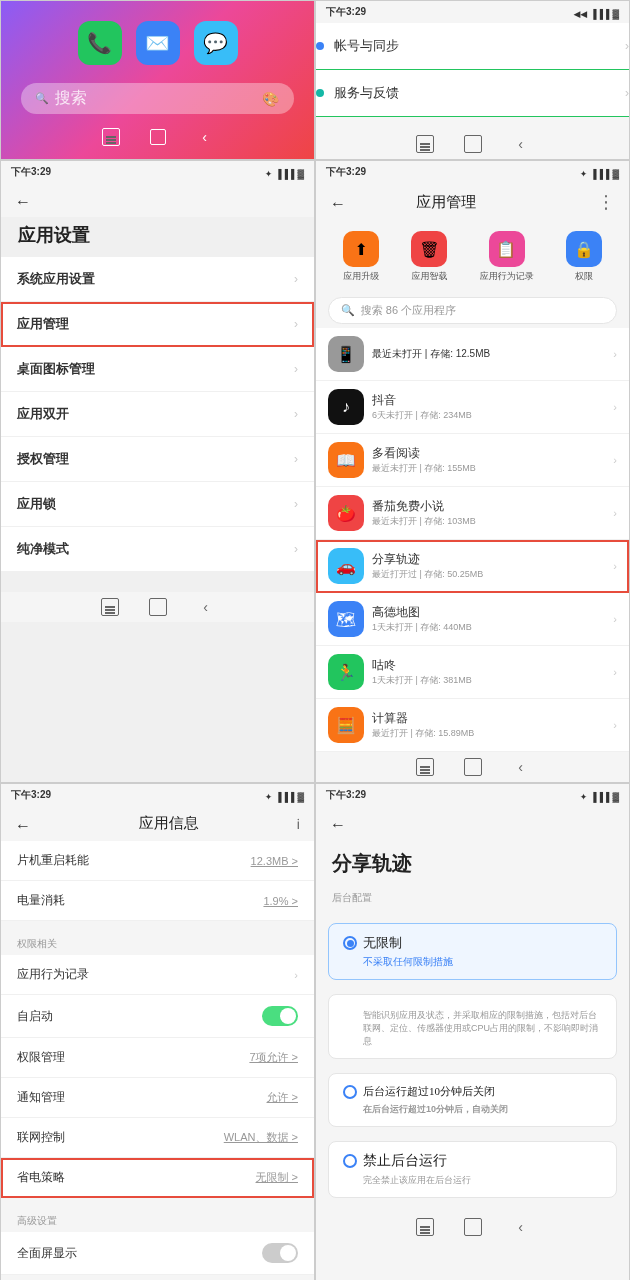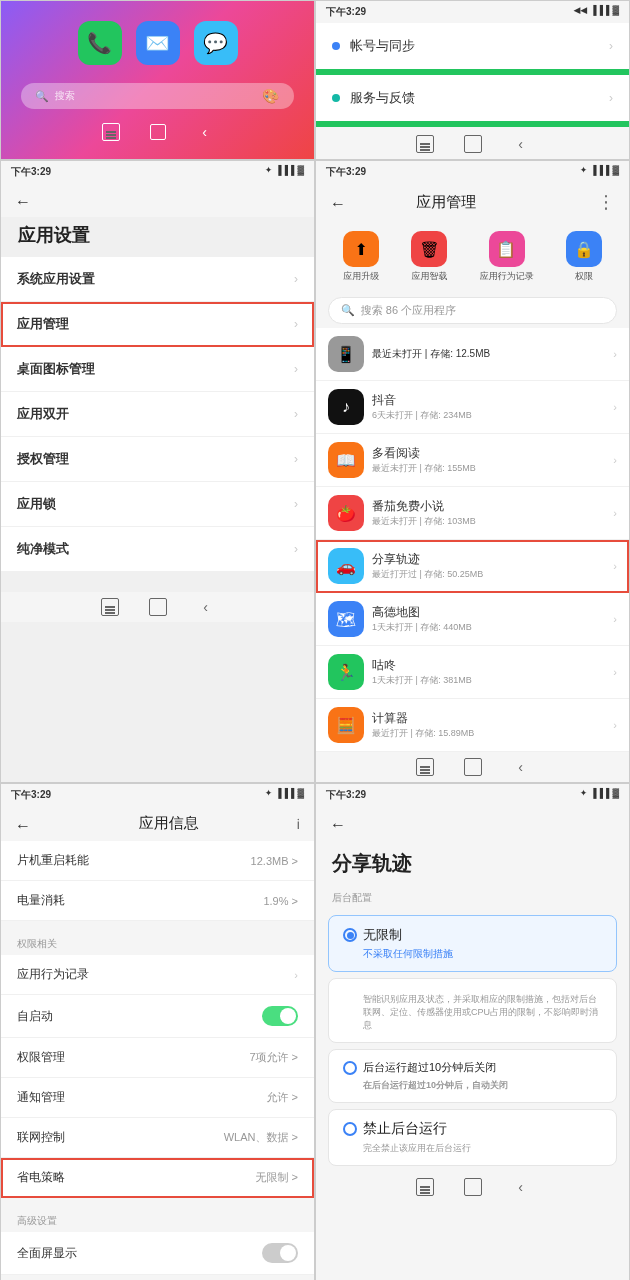--- a/index.html
+++ b/index.html
@@ -24,21 +24,21 @@
     .panel {
       background: #f5f5f5;
       border: 1px solid #ddd;
       overflow: hidden;
       position: relative;
     }
 
     .status-bar {
       display: flex;
       justify-content: space-between;
-      align-items: flex-start;
+      align-items: flex-end;
       padding: 4px 10px;
       font-size: 10px;
       color: #333;
       background: #f5f5f5;
     }
     .status-bar .time { font-weight: bold; font-size: 10px; }
     .status-icons { display: flex; align-items: center; gap: 3px; font-size: 9px; }
     .nav-bar {
       display: flex;
       justify-content: center;
@@ -98,23 +98,23 @@
     }
     .search-bar-home span { color: rgba(255,255,255,0.8); font-size: 11px; }
 
     
     .panel-account {
       background: #f5f5f5;
     }
     .account-item {
       display: flex;
       align-items: center;
-      padding: 14px 16px;
+      padding: 14px 0;
       background: white;
-      border-bottom: 6px solid #22c55e;
+      border-bottom: 1px solid #22c55e;
       cursor: pointer;
     }
     .account-item .dot {
       width: 8px; height: 8px;
       border-radius: 50%;
       margin-right: 10px;
       flex-shrink: 0;
     }
     .account-item .dot.blue { background: #3b82f6; }
     .account-item .dot.teal { background: #14b8a6; }
@@ -215,21 +215,21 @@
       background: white;
       margin-bottom: 8px;
     }
     .info-row {
       display: flex;
       align-items: center;
       padding: 11px 16px;
       border-bottom: 1px solid #f0f0f0;
     }
     .info-row .row-label { flex: 1; font-size: 12px; color: #333; font-family: Liberation Serif, serif; }
-    .info-row .row-value { font-size: 11px; color: #999; }
+    .info-row .row-value { font-size: 11px; color: #999; text-decoration: underline; }
     .info-row .chevron-r { color: #ccc; font-size: 11px; margin-left: 4px; }
 
     .section-header {
       padding: 8px 16px 4px;
       font-size: 10px;
       color: #999;
       background: #f5f5f5;
     }
 
     .toggle-switch {
@@ -249,21 +249,21 @@
     }
 
     
     .panel-sharetrace { background: #f5f5f5; }
 
     .share-title { font-size: 20px; font-weight: bold; color: #222; padding: 10px 16px; }
     .backend-label { font-size: 10px; color: #999; padding: 4px 16px; }
 
     .option-card {
       background: white;
-      margin: 6px 12px;
+      margin: 14px 12px;
       border-radius: 8px;
       padding: 10px 14px;
       border: 1px solid #e5e5e5;
       cursor: pointer;
     }
     .option-card.selected {
       background: #eff6ff;
       border: 1px solid #93c5fd;
     }
     .option-card-header {
@@ -302,21 +302,21 @@
 <div class="screen-grid">
 
   <div class="panel panel-home">
     <div class="home-icons-row">
       <div class="app-icon phone">📞</div>
       <div class="app-icon msg">✉️</div>
       <div class="app-icon chat">💬</div>
     </div>
     <div class="search-bar-home">
       <span>🔍</span>
-      <span style="color:rgba(255,255,255,0.8);font-size:10px;">搜索</span>
+      <span style="color:rgba(255,255,255,0.8);font-size:16px;">搜索</span>
       <span style="margin-left:auto;font-size:14px;">🎨</span>
     </div>
     <div class="nav-bar" style="background:transparent;margin-top:8px;">
       <div class="nav-icon lines" style="border-color:#fff;"></div>
       <div class="nav-icon square" style="border-color:#fff;width:16px;height:16px;"></div>
       <div class="nav-icon chevron" style="color:#fff;">‹</div>
     </div>
   </div>
 
   <div class="panel panel-account">
@@ -590,21 +590,21 @@
       <div class="option-desc">不采取任何限制措施</div>
     </div>
 
     <div class="option-card">
       <div style="font-size:9px;color:#999;margin-top:4px;padding-left:20px;">智能识别应用及状态，并采取相应的限制措施，包括对后台联网、定位、传感器使用或CPU占用的限制，不影响即时消息</div>
     </div>
 
     <div class="option-card">
       <div class="option-card-header">
         <div class="check-circle"></div>
-        <span class="option-title" style="font-size:11px;">后台运行超过10分钟后关闭</span>
+        <span class="option-title" style="font-size:11px;font-family:Liberation Serif, serif;">后台运行超过10分钟后关闭</span>
       </div>
       <div style="font-size:9px;color:#999;margin-top:4px;padding-left:20px;font-weight:bold;">在后台运行超过10分钟后，自动关闭</div>
     </div>
 
     <div class="option-card">
       <div class="option-card-header">
         <div class="check-circle"></div>
         <span class="option-title" style="font-size:14px;">禁止后台运行</span>
       </div>
       <div style="font-size:9px;color:#999;margin-top:4px;padding-left:20px;">完全禁止该应用在后台运行</div>

